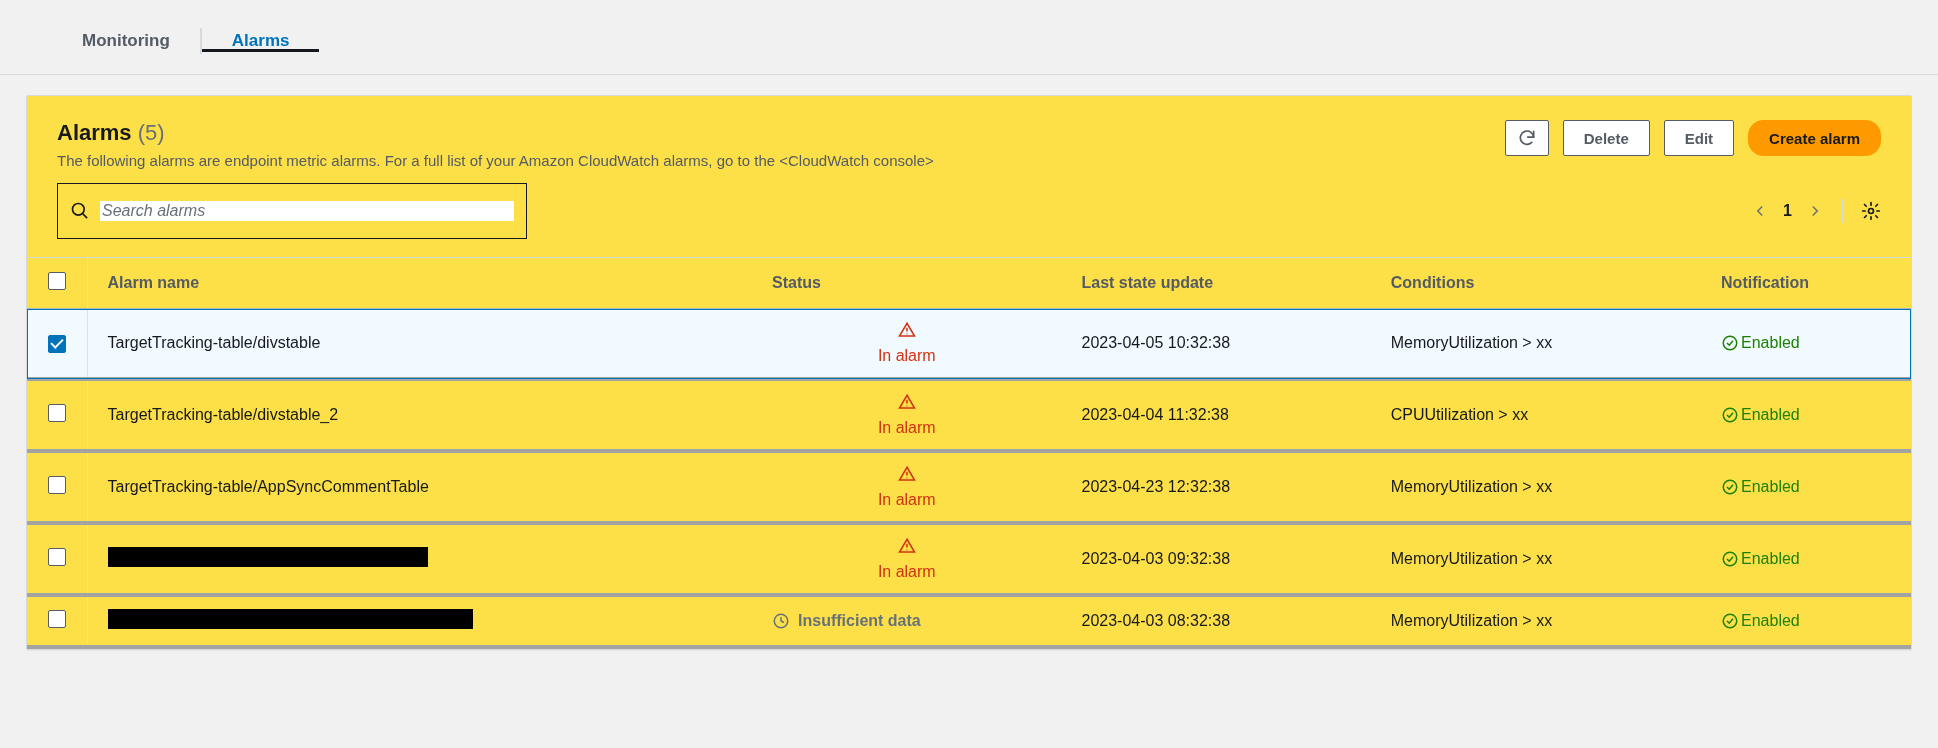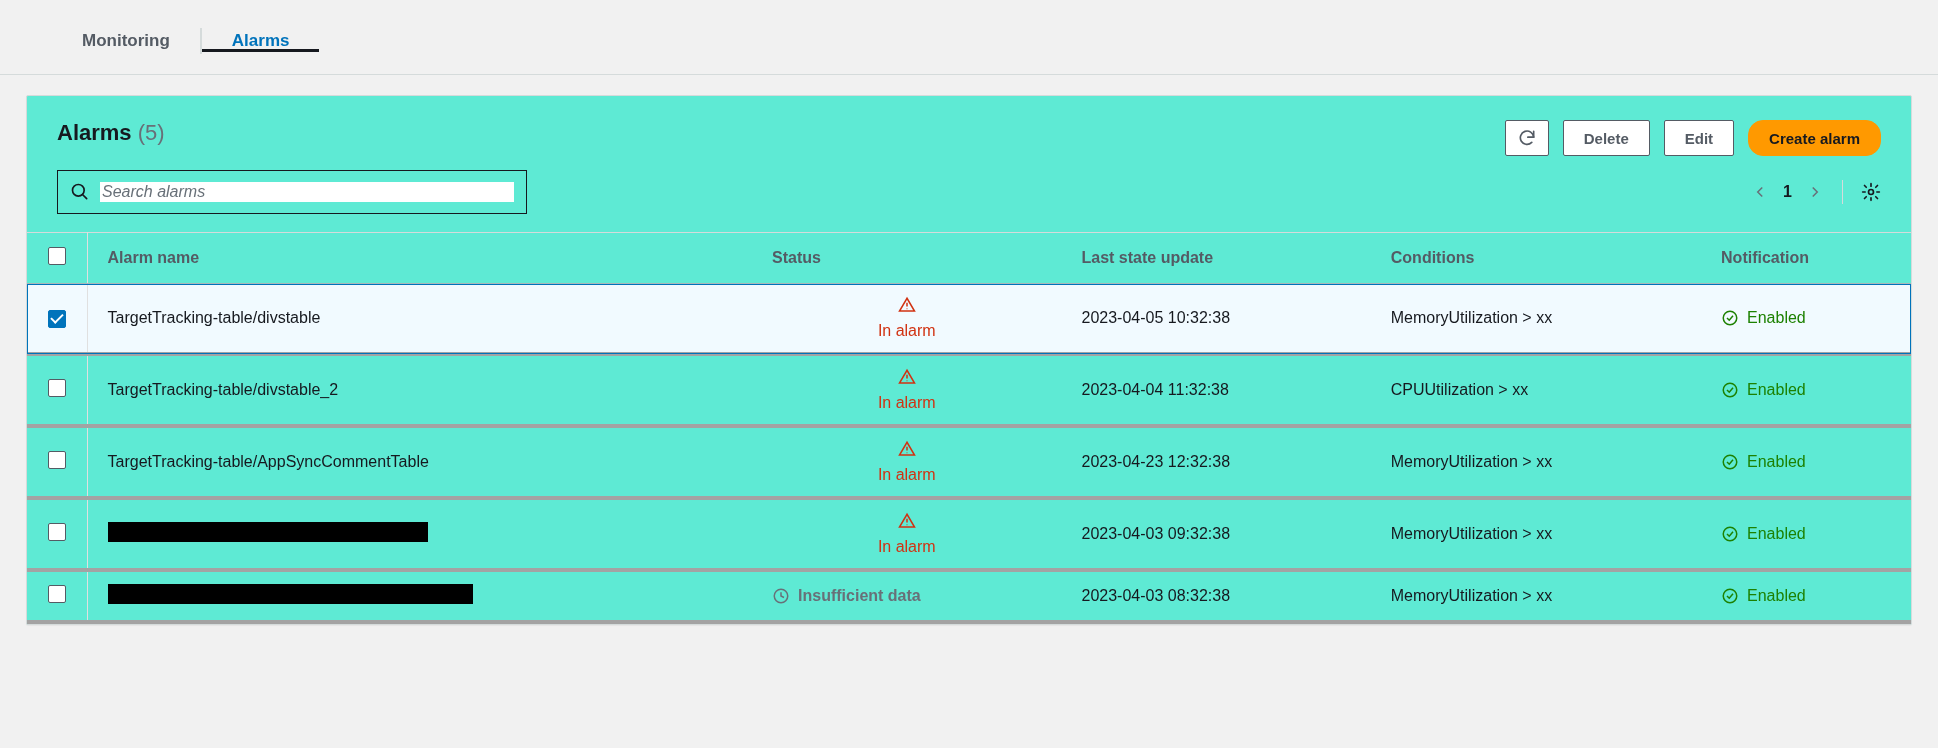--- a/index.html
+++ b/index.html
@@ -46,21 +46,21 @@
     background: #16191f;
   }
   .tab-wrapper { display:flex; align-items:center; height:100%; }
   .tab-sep {
     width:1px; height:26px; background:#d5dbdb; align-self:center;
   }
 
   
   .panel {
     margin: 20px 26px 0 26px;
-    background: #5eead4;
+    background: #fde047;
     border: 1px solid #d5dbdb;
     border-radius: 2px;
     box-shadow: 0 1px 1px rgba(0,0,0,0.05);
   }
   .panel-header {
     display: flex;
     justify-content: space-between;
     align-items: flex-start;
     padding: 24px 30px 0 30px;
   }
@@ -109,21 +109,21 @@
   .toolbar-row2 {
     display:flex;
     justify-content: space-between;
     align-items: center;
     padding: 14px 30px 18px 30px;
   }
   .search-wrap {
     display:flex;
     align-items:center;
     width: 470px;
-    height: 44px;
+    height: 56px;
     border: 1.5px solid #16191f;
     padding: 0 12px;
     gap: 10px;
   }
   .search-wrap input {
     border:none; outline:none;
     flex:1;
     font-size: 16px;
     font-style: italic;
     color: #687078;
@@ -184,21 +184,21 @@
   }
   .cb.checked::after {
     content:""; width:10px; height:5px;
     border-left:2px solid #fff; border-bottom:2px solid #fff;
     transform: rotate(-45deg) translate(1px,-1px);
   }
 
   .status { display:flex; align-items:center; gap:8px; }
   .status.alarm { color: #d13212; flex-direction: column; }
   .status.insufficient { color: #687078; font-weight: bold; }
-  .notif { display:flex; align-items:center; gap:8px; color:#1d8102; }
+  .notif { display:flex; align-items:center; gap:2px; color:#1d8102; }
   .notif .icon { color:#1d8102; }
 
   .redacted {
     display:inline-block; height:20px; background:#000;
   }
 
   svg.icon { width:18px; height:18px; stroke:currentColor; fill:none; stroke-width:2; }
   svg.icon-lg { width:20px; height:20px; stroke:currentColor; fill:none; stroke-width:2; }
 </style>
 </head>
@@ -218,20 +218,24 @@
   </div>
 
   <div class="panel">
 
     <div class="panel-header">
       <div class="title-block">
         <h2 class="panel-title">
           <span>Alarms</span>
           <span class="count">(5)</span>
         </h2>
+        <p class="panel-desc">
+          <span>The following alarms are endpoint metric alarms. For a full list of your Amazon CloudWatch alarms, go to the </span>
+          <span class="link-ish">&lt;CloudWatch console&gt;</span>
+        </p>
       </div>
       <div class="actions">
         <button class="btn icon-btn" title="Refresh">
           <svg class="icon-lg" viewBox="0 0 24 24">
             <path d="M20 11a8 8 0 1 0-2.3 6.3" stroke-linecap="round"></path>
             <path d="M20 4v7h-7" stroke-linecap="round" stroke-linejoin="round"></path>
           </svg>
         </button>
         <button class="btn">Delete</button>
         <button class="btn">Edit</button>

